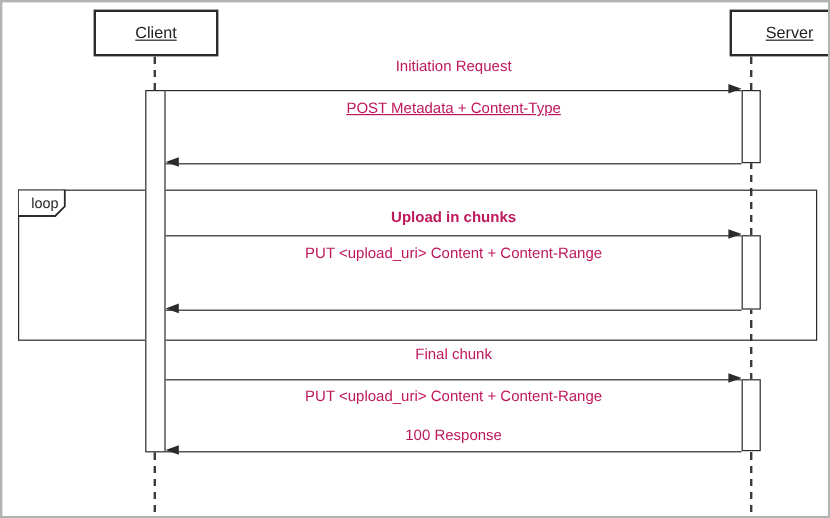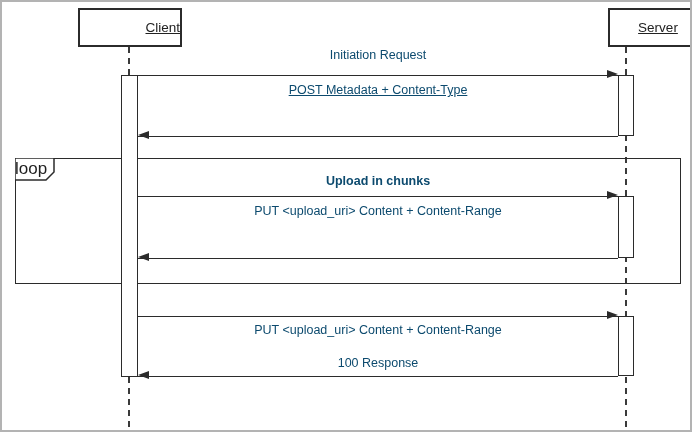--- a/index.html
+++ b/index.html
@@ -51,51 +51,51 @@
     border-top:4.5px solid transparent;
     border-bottom:4.5px solid transparent;
     border-right:11px solid #2b2b2b;
   }
   
   .msgtext{
     left:136px;width:480px;height:14px;
     text-align:center;
     font-size:12.5px;
     line-height:14px;
-    color:#0c4a6e;
+    color:#be185d;
     white-space:nowrap;
   }
   
   .loop-frame{
     box-sizing:border-box;
     border:1.5px solid #2b2b2b;
     background:transparent;
   }
   .loop-tab-text{
-    font-size:17px;
+    font-size:12px;
     line-height:22px;
     color:#1f1f1f;
-    padding-left:0;
+    padding-left:11px;
   }
 </style>
 </head>
 <body>
 
 <div class="stage">
 
   <div class="abs lifeline" style="left:126px;top:45px;height:380px;"></div>
   <div class="abs lifeline" style="left:623px;top:45px;height:380px;"></div>
 
   <div class="abs loop-frame" style="left:13px;top:156px;width:666px;height:126px;"></div>
   <svg class="abs" style="left:13px;top:156px;" width="40" height="23">
     <polygon points="0,0 39,0 39,14 31,22 0,22" fill="#ffffff" stroke="#2b2b2b" stroke-width="1.5"></polygon>
   </svg>
   <div class="abs loop-tab-text" style="left:13px;top:156px;width:34px;height:22px;">loop</div>
 
-  <div class="abs actor" style="left:76px;top:6px;width:104px;height:39px;justify-content:flex-end;">
+  <div class="abs actor" style="left:76px;top:6px;width:104px;height:39px;">
     <span>Client</span>
   </div>
   <div class="abs actor" style="left:575px;top:6px;width:100px;height:39px;margin-left:31px;">
     <span>Server</span>
   </div>
 
   <div class="abs activation" style="left:119px;top:73px;width:17px;height:302px;"></div>
 
   <div class="abs msgtext" style="top:46px;">Initiation Request</div>
   <div class="abs msgline" style="left:136px;top:73px;width:480px;"></div>
@@ -106,20 +106,21 @@
   <div class="abs activation" style="left:616px;top:73px;width:16px;height:61px;"></div>
 
   <div class="abs msgtext" style="top:172px;font-weight:bold;">Upload in chunks</div>
   <div class="abs msgline" style="left:136px;top:194px;width:480px;"></div>
   <div class="abs arrow-right" style="left:605px;top:189px;"></div>
   <div class="abs msgtext" style="top:202px;">PUT &lt;upload_uri&gt; Content + Content-Range</div>
   <div class="abs msgline" style="left:136px;top:256px;width:480px;"></div>
   <div class="abs arrow-left" style="left:136px;top:251px;"></div>
   <div class="abs activation" style="left:616px;top:194px;width:16px;height:62px;"></div>
 
+  <div class="abs msgtext" style="top:286px;">Final chunk</div>
   <div class="abs msgline" style="left:136px;top:314px;width:480px;"></div>
   <div class="abs arrow-right" style="left:605px;top:309px;"></div>
   <div class="abs msgtext" style="top:321px;">PUT &lt;upload_uri&gt; Content + Content-Range</div>
   <div class="abs msgtext" style="top:354px;">100 Response</div>
   <div class="abs msgline" style="left:136px;top:374px;width:480px;"></div>
   <div class="abs arrow-left" style="left:136px;top:369px;"></div>
   <div class="abs activation" style="left:616px;top:314px;width:16px;height:60px;"></div>
 
 </div>
 

